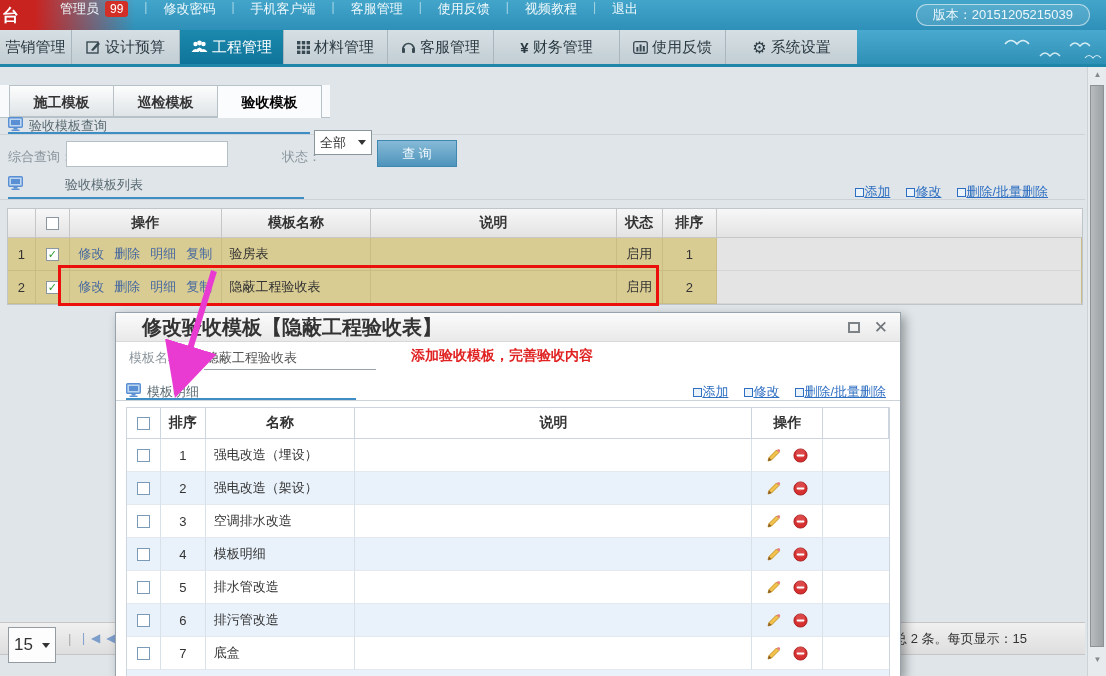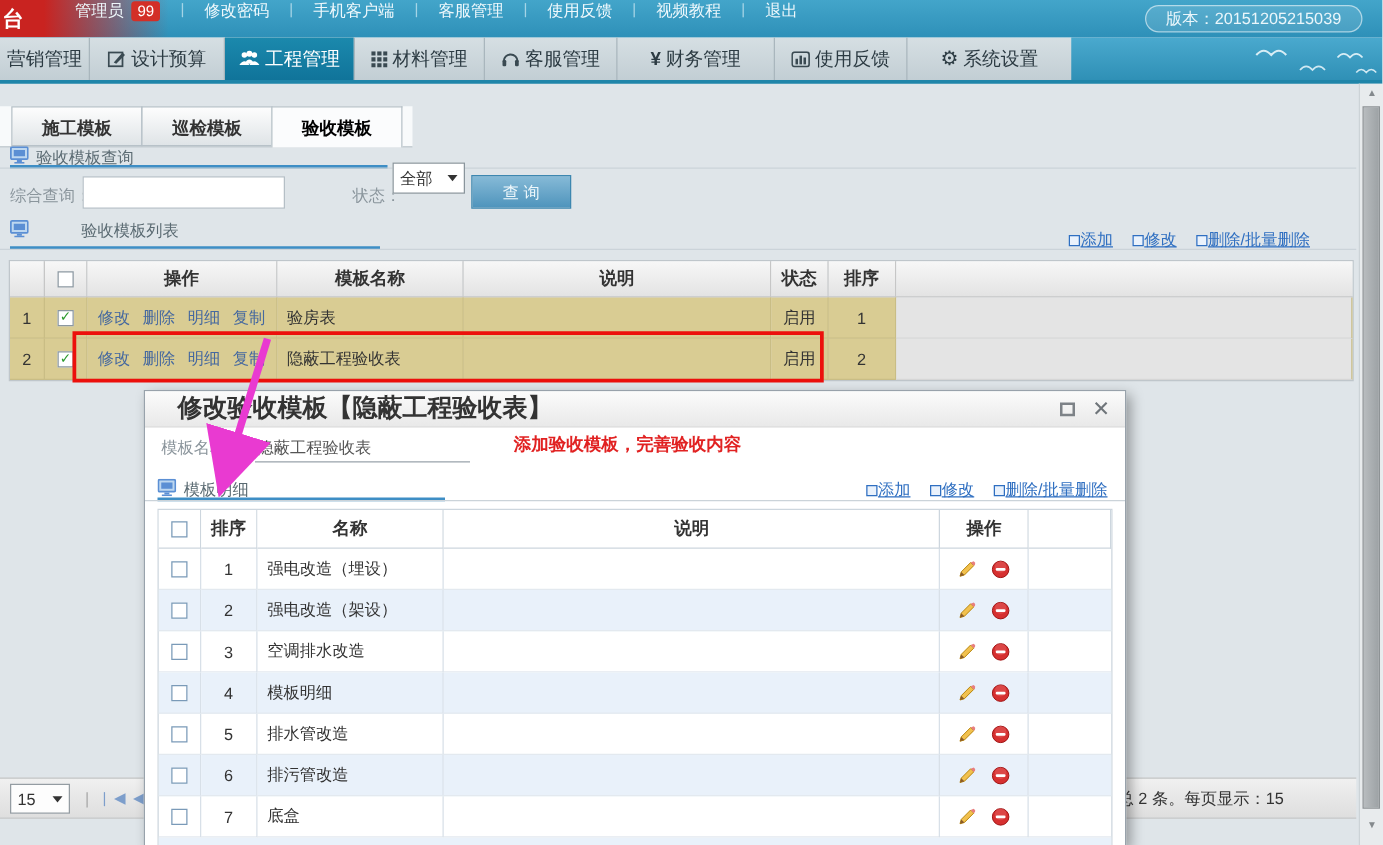--- a/index.html
+++ b/index.html
@@ -84,23 +84,23 @@
               line-height:11px; cursor:pointer; }
   .cb-blue { border:1px solid #7a9ab8; }
 
   .red-box { position:absolute; left:58px; top:265px; width:601px; height:41px;
              border:3px solid #ec100c; z-index:15; }
 
   
   .pagestrip { position:absolute; left:0; top:622px; width:1085px; height:33px;
                background:linear-gradient(to bottom,#f0f0f0,#dedede);
                border-top:1px solid #c6c6c6; border-bottom:1px solid #c6c6c6; }
-  .psel { position:absolute; left:8px; top:4px; width:48px; height:24px; border:1px solid #949ca2;
+  .psel { position:absolute; left:8px; top:4px; width:48px; height:36px; border:1px solid #949ca2;
           background:#fdfdfd; display:flex; align-items:center; justify-content:space-between;
-          padding:0 5px; font-size:13px; cursor:pointer; }
+          padding:0 5px; font-size:17px; cursor:pointer; }
   .psep { position:absolute; left:68px; top:8px; color:#aaa; }
   .pager-icons { position:absolute; left:82px; top:8px; color:#7d9ecb; font-size:12px; letter-spacing:6px; }
   .psummary { position:absolute; right:58px; top:0; line-height:32px; font-size:13px; color:#333; }
 
   
   .scrollbar { position:absolute; left:1087px; top:67px; width:19px; height:609px;
                background:#e8ebed; border-left:1px solid #ccd3d7; z-index:5; }
   .sb-arrow { position:absolute; left:0; width:19px; height:16px; text-align:center; font-size:8px;
               color:#84898d; line-height:16px; cursor:pointer; }
   .sb-thumb { position:absolute; left:2px; top:18px; width:14px; height:562px;

